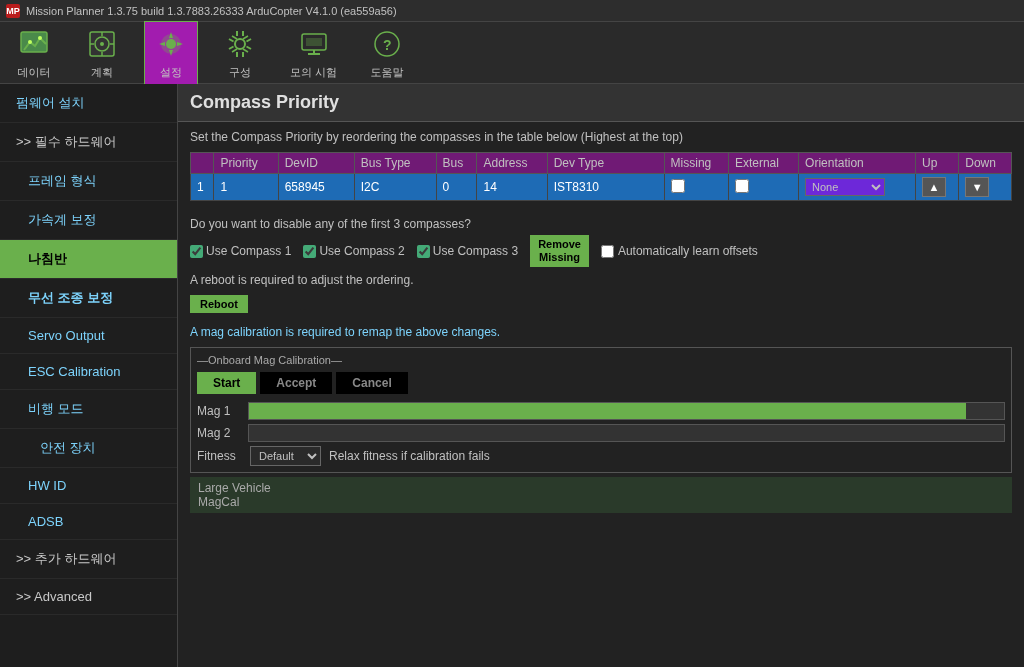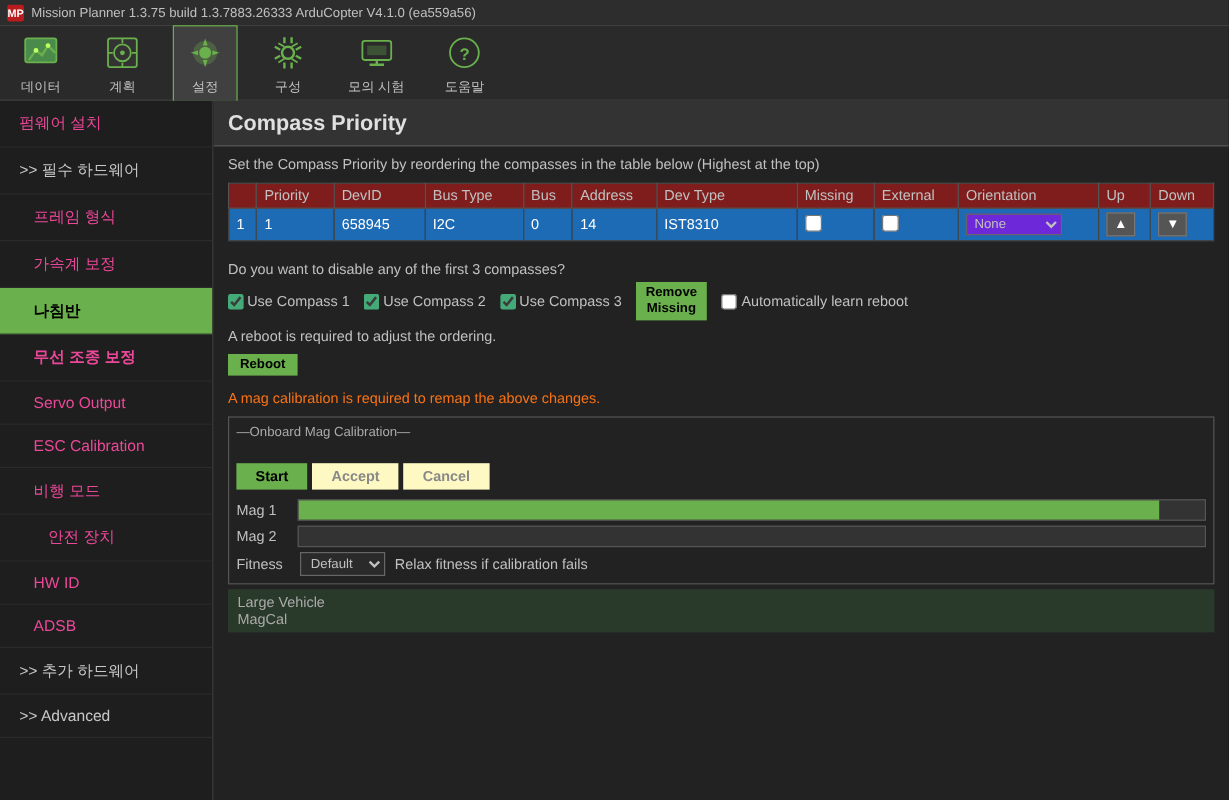--- a/index.html
+++ b/index.html
@@ -77,21 +77,21 @@
     .sidebar {
       width: 178px;
       background: #1e1e1e;
       border-right: 1px solid #444;
       overflow-y: auto;
       flex-shrink: 0;
     }
     .sidebar-item {
       padding: 10px 16px;
       cursor: pointer;
-      color: #ec4899;
+      color: #7dd3fc;
       font-size: 13px;
       border-bottom: 1px solid #2a2a2a;
     }
     .sidebar-item.active {
       background: #6ab04c;
       color: #000;
       font-weight: bold;
     }
     .sidebar-item.section-header {
       color: #c8c8c8;
@@ -131,21 +131,21 @@
     }
 
     
     .compass-table {
       width: 100%;
       border-collapse: collapse;
       margin-bottom: 8px;
       font-size: 12px;
     }
     .compass-table th {
-      background: #7f1d1d;
+      background: #701a75;
       color: #c0c0c0;
       padding: 3px 6px;
       border: 1px solid #555;
       font-weight: normal;
       text-align: left;
     }
     .compass-table td {
       background: #1a1a1a;
       color: #c0c0c0;
       padding: 3px 6px;
@@ -226,51 +226,51 @@
       color: #000;
       border: none;
       padding: 3px 10px;
       font-size: 11px;
       cursor: pointer;
       font-weight: bold;
       margin-top: 4px;
     }
     .mag-cal-text {
       font-size: 12px;
-      color: #f97316;
+      color: #7dd3fc;
       margin: 6px 0;
     }
 
     
     .onboard-cal-box {
       border: 1px solid #555;
       padding: 6px;
       margin-top: 4px;
     }
     .onboard-cal-title {
       font-size: 11px;
       color: #aaa;
-      margin-bottom: 20px;
+      margin-bottom: 6px;
     }
     .cal-buttons {
       display: flex;
       gap: 4px;
       margin-bottom: 8px;
     }
     .cal-btn {
       background: #6ab04c;
       color: #000;
       border: none;
       padding: 4px 16px;
       font-size: 12px;
       cursor: pointer;
       font-weight: bold;
     }
     .cal-btn.disabled {
-      background: #fef9c3;
+      background: #000000;
       color: #888;
     }
 
     
     .progress-area {
       display: flex;
       gap: 8px;
     }
     .progress-left {
       flex: 1;
@@ -413,21 +413,21 @@
         <line x1="16" y1="4" x2="16" y2="8" stroke="#6ab04c" stroke-width="1.5"></line>
         <line x1="16" y1="24" x2="16" y2="28" stroke="#6ab04c" stroke-width="1.5"></line>
         <line x1="4" y1="16" x2="8" y2="16" stroke="#6ab04c" stroke-width="1.5"></line>
         <line x1="24" y1="16" x2="28" y2="16" stroke="#6ab04c" stroke-width="1.5"></line>
         <circle cx="16" cy="16" r="2" fill="#6ab04c"></circle>
       </svg>
     </div>
     <span>계획</span>
   </div>
 
-  <div class="toolbar-item" style="background:#404040; border:1px solid #6ab04c;">
+  <div class="toolbar-item" style="background:#a21caf; border:1px solid #6ab04c;">
     <div class="toolbar-icon">
       <svg viewBox="0 0 32 32" fill="none">
         <circle cx="16" cy="16" r="10" fill="#6ab04c" opacity="0.3"></circle>
         <circle cx="16" cy="16" r="5" fill="#6ab04c"></circle>
         <path d="M16 4 L18 10 L14 10 Z" fill="#6ab04c"></path>
         <path d="M16 28 L18 22 L14 22 Z" fill="#6ab04c"></path>
         <path d="M4 16 L10 14 L10 18 Z" fill="#6ab04c"></path>
         <path d="M28 16 L22 14 L22 18 Z" fill="#6ab04c"></path>
       </svg>
     </div>
@@ -551,21 +551,21 @@
             <input type="checkbox" checked="" style="">
             <span>Use Compass 2</span>
           </label>
           <label class="compass-check-label">
             <input type="checkbox" checked="" style="">
             <span>Use Compass 3</span>
           </label>
           <button class="remove-missing-btn">Remove<br>Missing</button>
           <label class="auto-learn-label">
             <input type="checkbox" style="">
-            <span>Automatically learn reboot</span>
+            <span>Automatically learn offsets</span>
           </label>
         </div>
         <div class="reboot-line">
           <span>A reboot is required to adjust the ordering.</span>
         </div>
         <div style="margin-bottom:12px;">
           <button class="reboot-btn">Reboot</button>
         </div>
         <div class="mag-cal-text">A mag calibration is required to remap the above changes.</div>
       </div>

